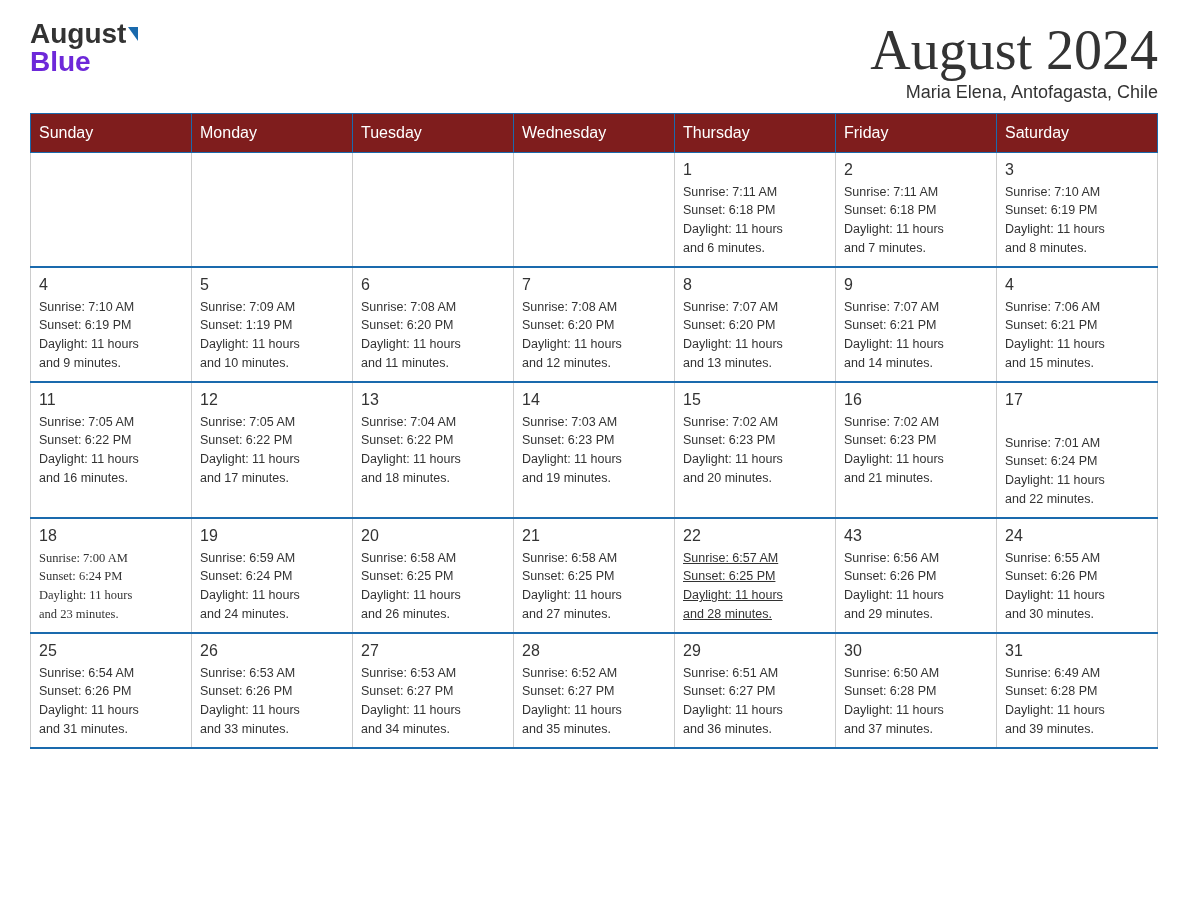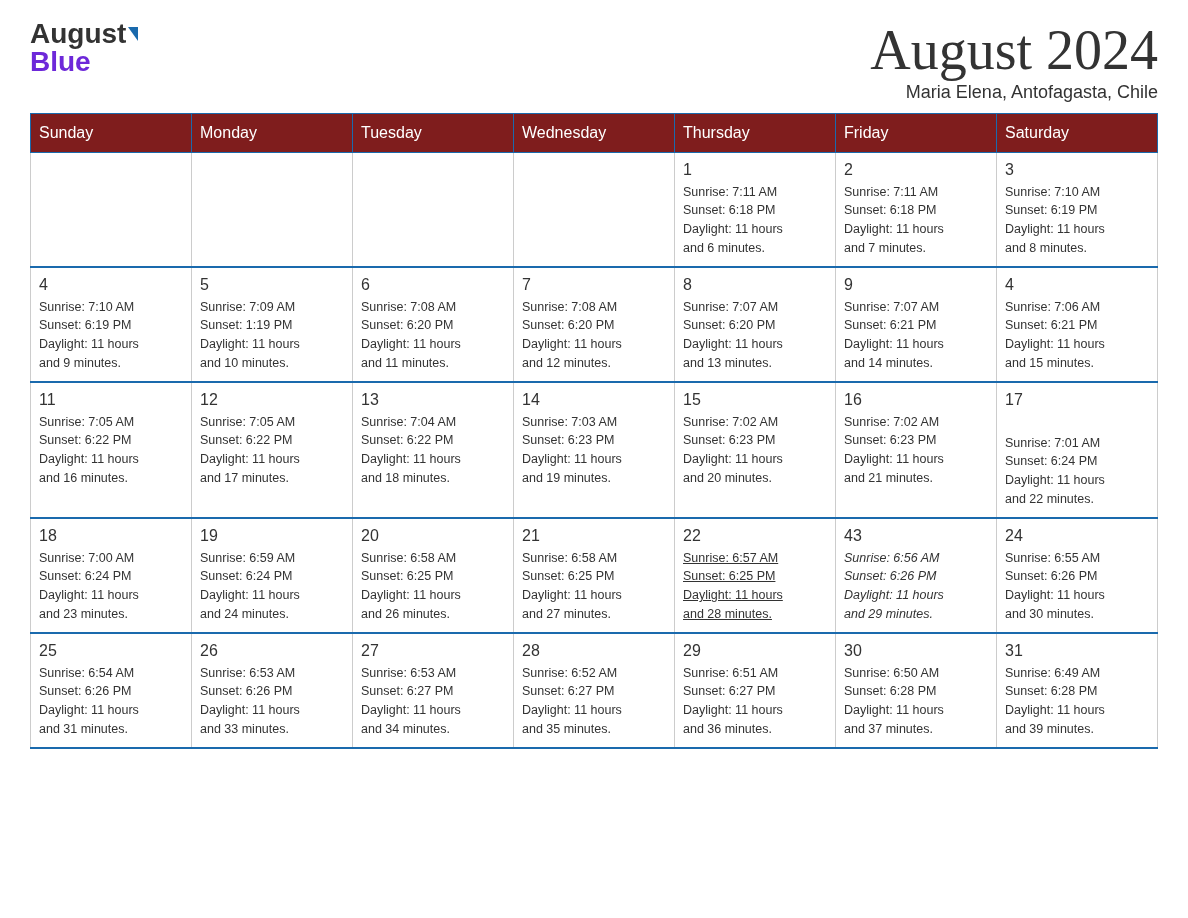--- a/index.html
+++ b/index.html
@@ -261,21 +261,21 @@
           <div class="day-number">17</div>
           <div class="day-info" style="white-space: pre-line; margin-top: 25px;">Sunrise: 7:01 AM
 Sunset: 6:24 PM
 Daylight: 11 hours
 and 22 minutes.</div>
         </td>
       </tr>
       <tr>
         <td>
           <div class="day-number">18</div>
-          <div class="day-info" style="white-space: pre-line;">Sunrise: 7:00 AM
+          <div class="day-info" style="white-space: pre-line; font-family: Liberation Serif, serif;">Sunrise: 7:00 AM
 Sunset: 6:24 PM
 Daylight: 11 hours
 and 23 minutes.</div>
         </td>
         <td>
           <div class="day-number">19</div>
           <div class="day-info" style="white-space: pre-line;">Sunrise: 6:59 AM
 Sunset: 6:24 PM
 Daylight: 11 hours
 and 24 minutes.</div>
@@ -296,21 +296,21 @@
         </td>
         <td>
           <div class="day-number">22</div>
           <div class="day-info" style="white-space: pre-line; text-decoration: underline;">Sunrise: 6:57 AM
 Sunset: 6:25 PM
 Daylight: 11 hours
 and 28 minutes.</div>
         </td>
         <td>
           <div class="day-number">43</div>
-          <div class="day-info" style="white-space: pre-line; font-style: italic;">Sunrise: 6:56 AM
+          <div class="day-info" style="white-space: pre-line;">Sunrise: 6:56 AM
 Sunset: 6:26 PM
 Daylight: 11 hours
 and 29 minutes.</div>
         </td>
         <td>
           <div class="day-number">24</div>
           <div class="day-info" style="white-space: pre-line;">Sunrise: 6:55 AM
 Sunset: 6:26 PM
 Daylight: 11 hours
 and 30 minutes.</div>

